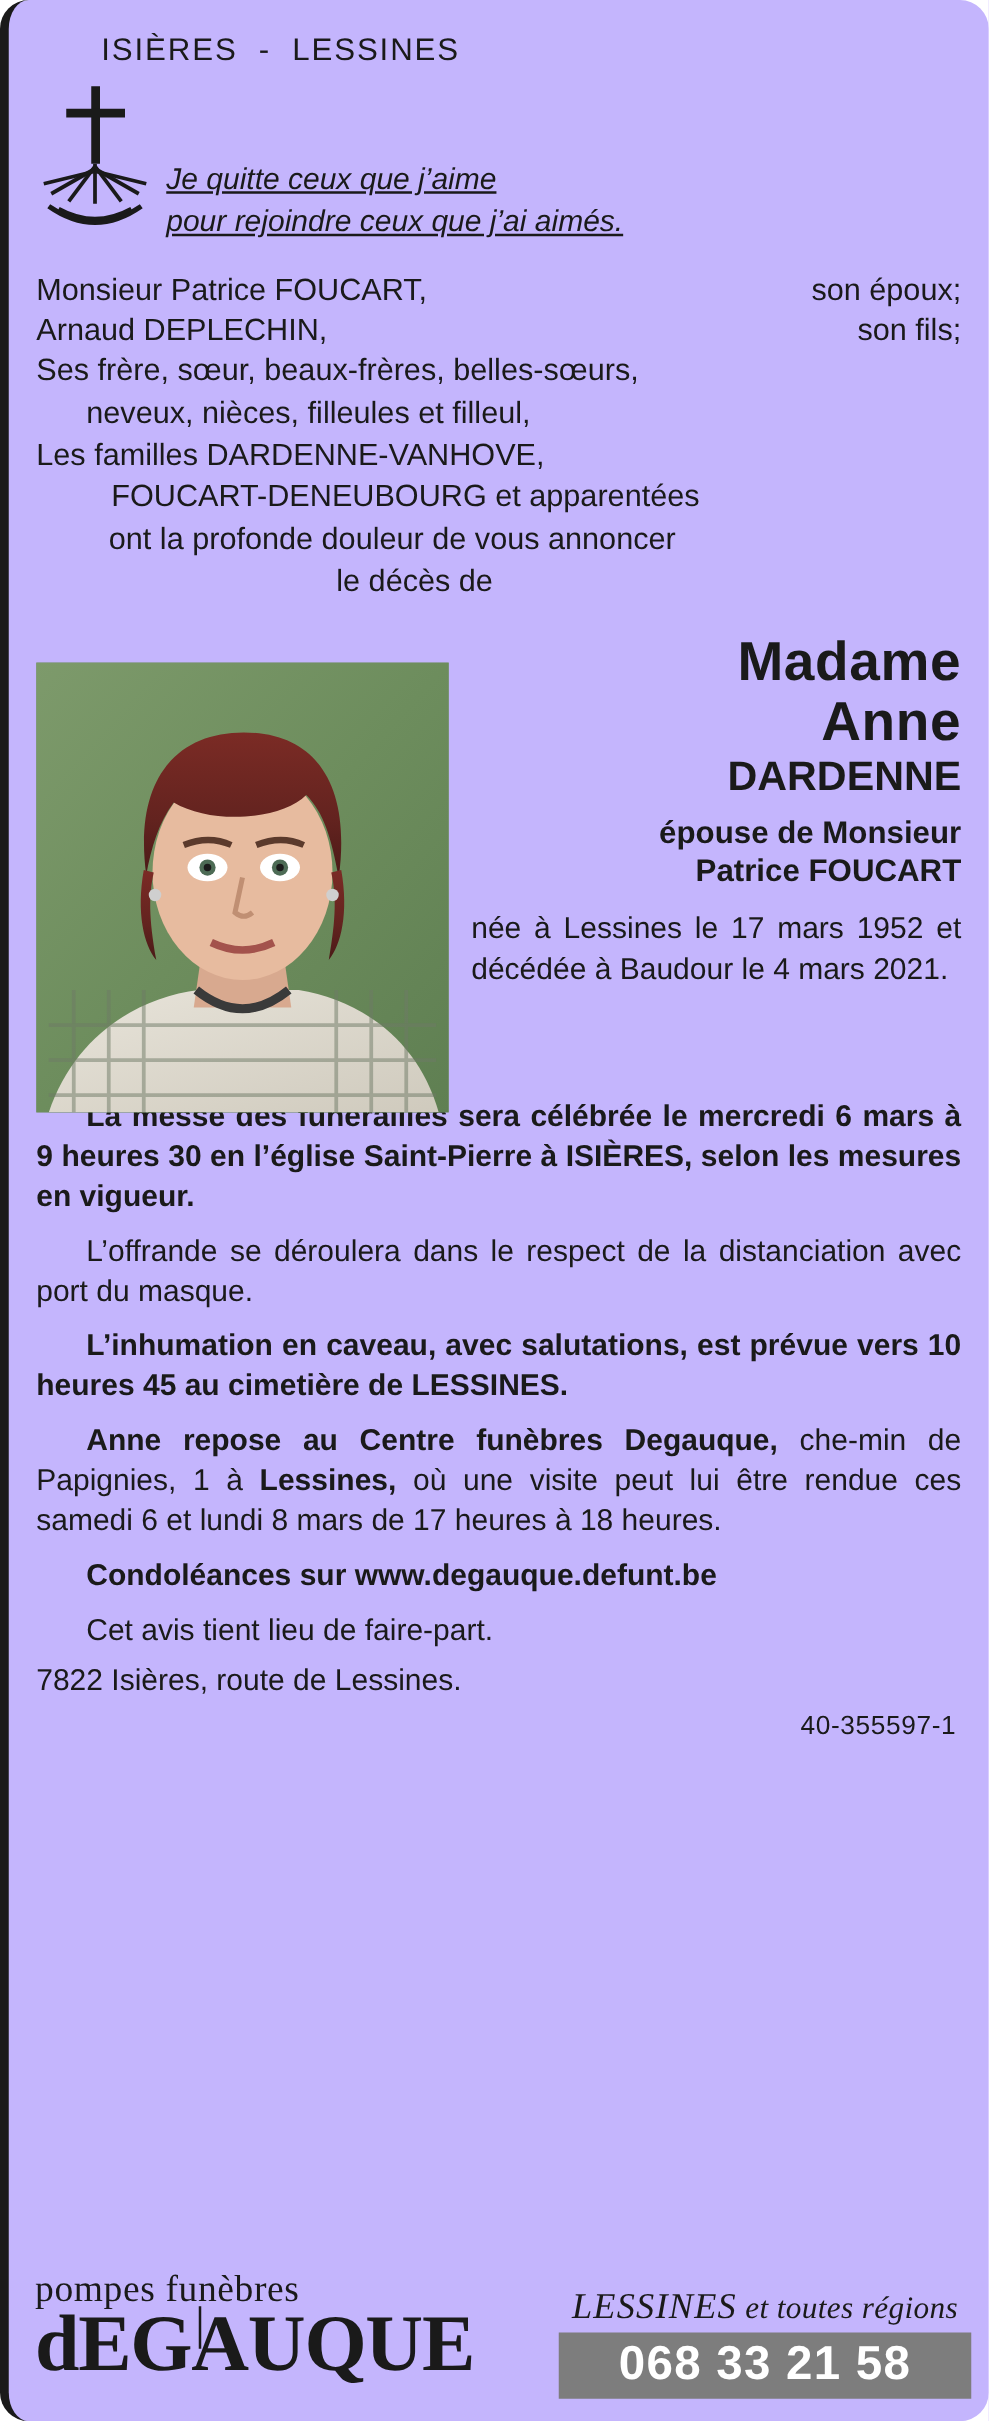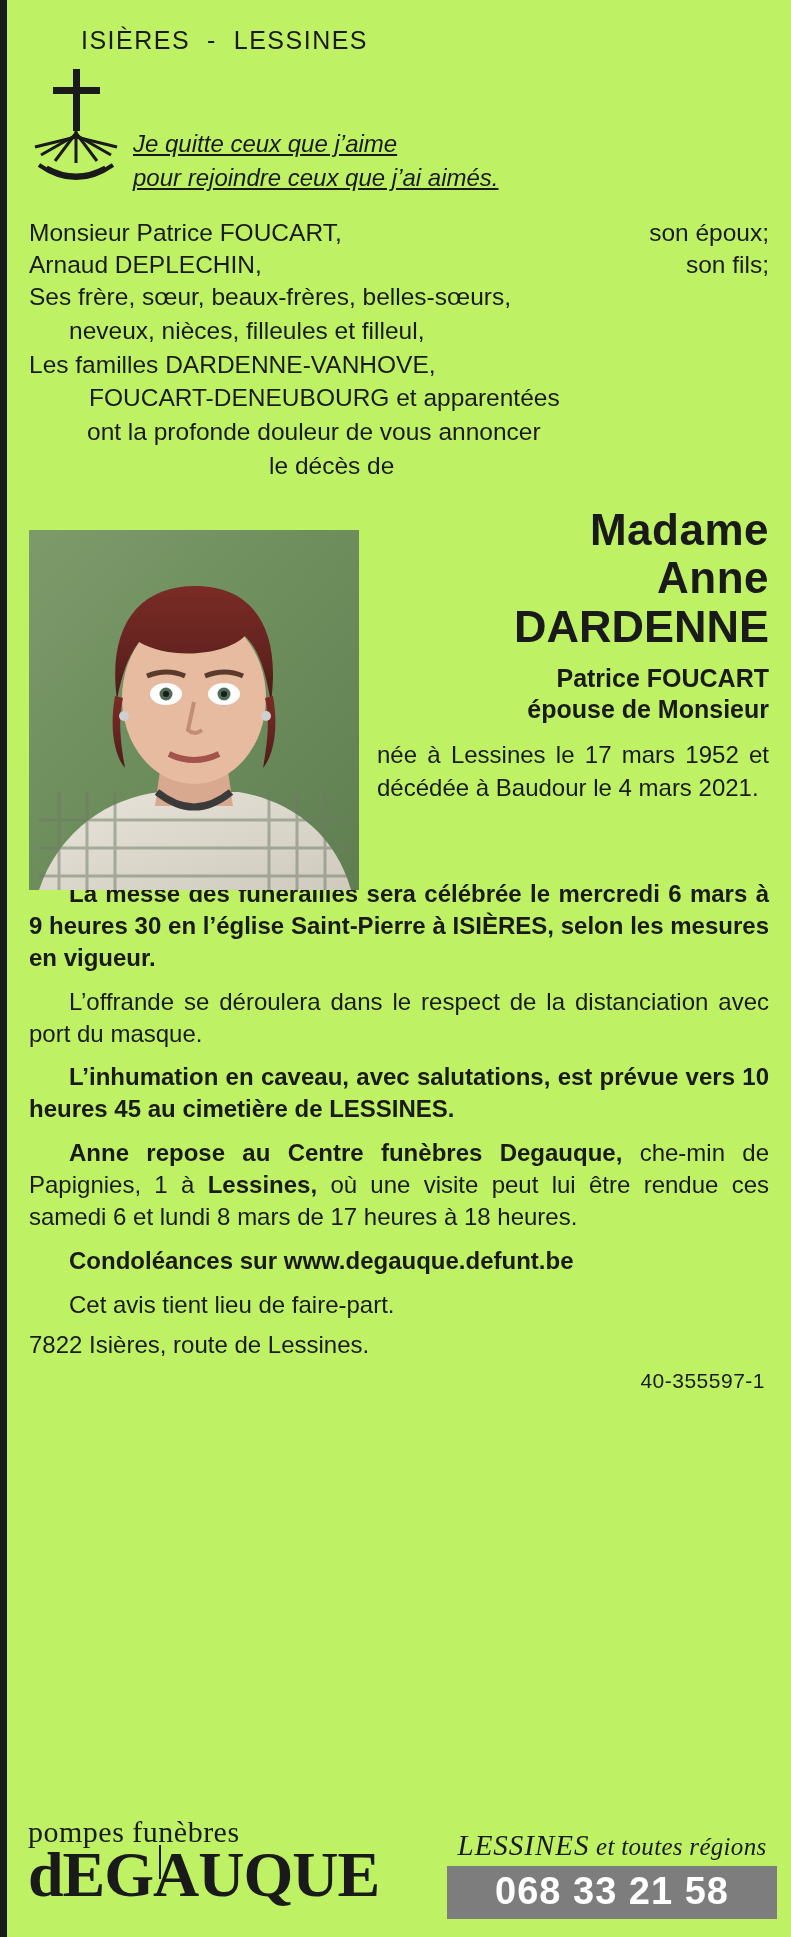--- a/index.html
+++ b/index.html
@@ -8,24 +8,25 @@
     width: 791px;
     height: 1937px;
     background: #ffffff;
     font-family: "Liberation Sans", sans-serif;
     color: #1a1a1a;
   }
   .notice {
     position: relative;
     width: 791px;
     height: 1937px;
-    background: #bef264;
+    background: #c4b5fd;
     border-left: 7px solid #1a1a1a;
     padding: 0;
     overflow: hidden;
+    border-radius: 23px;
   }
   .inner {
     padding: 26px 22px 0 22px;
   }
   .locality {
     font-size: 25px;
     letter-spacing: 1.5px;
     padding-left: 52px;
     margin-bottom: 6px;
     white-space: pre;
@@ -87,21 +88,21 @@
     margin-left: 348px;
     text-align: right;
   }
   .dname {
     font-weight: bold;
     line-height: 1.0;
     letter-spacing: 0.5px;
   }
   .dname .l1 { font-size: 44px; display: block; }
   .dname .l2 { font-size: 44px; display: block; margin-top: 4px; }
-  .dname .l3 { font-size: 45px; display: block; margin-top: 4px; letter-spacing: 0px;}
+  .dname .l3 { font-size: 33px; display: block; margin-top: 4px; letter-spacing: 0px;}
   .spouse {
     font-weight: bold;
     font-size: 25px;
     line-height: 1.25;
     margin-top: 14px;
   }
   .spouse .sp2 { display: block; }
   .birth {
     font-size: 24px;
     line-height: 1.35;
@@ -304,22 +305,22 @@
         </svg>
       </div>
 
       <div class="name-col">
         <div class="dname">
           <span class="l1">Madame</span>
           <span class="l2">Anne</span>
           <span class="l3">DARDENNE</span>
         </div>
         <div class="spouse">
+          <span class="sp2">épouse de Monsieur</span>
           <span class="sp2">Patrice  FOUCART</span>
-          <span class="sp2">épouse de Monsieur</span>
         </div>
         <div class="birth">née à Lessines le 17 mars 1952 et décédée à Baudour le 4 mars 2021.</div>
       </div>
     </div>
 
     <div class="body-text">
       <p class="ind b">La messe des funérailles sera célébrée le mercredi 6 mars à 9 heures 30 en l’église Saint-Pierre à ISIÈRES, selon les mesures en vigueur.</p>
       <p class="ind">L’offrande se déroulera dans le respect de la distanciation avec port du masque.</p>
       <p class="ind b">L’inhumation en caveau, avec salutations, est prévue vers 10 heures 45 au cimetière de LESSINES.</p>
       <p class="ind"><span class="b">Anne repose au Centre funèbres Degauque,</span> <span>che-min de Papignies, 1 à</span> <span class="b">Lessines,</span> <span>où une visite peut lui être rendue ces samedi 6 et lundi 8 mars de 17 heures à 18 heures.</span></p>

